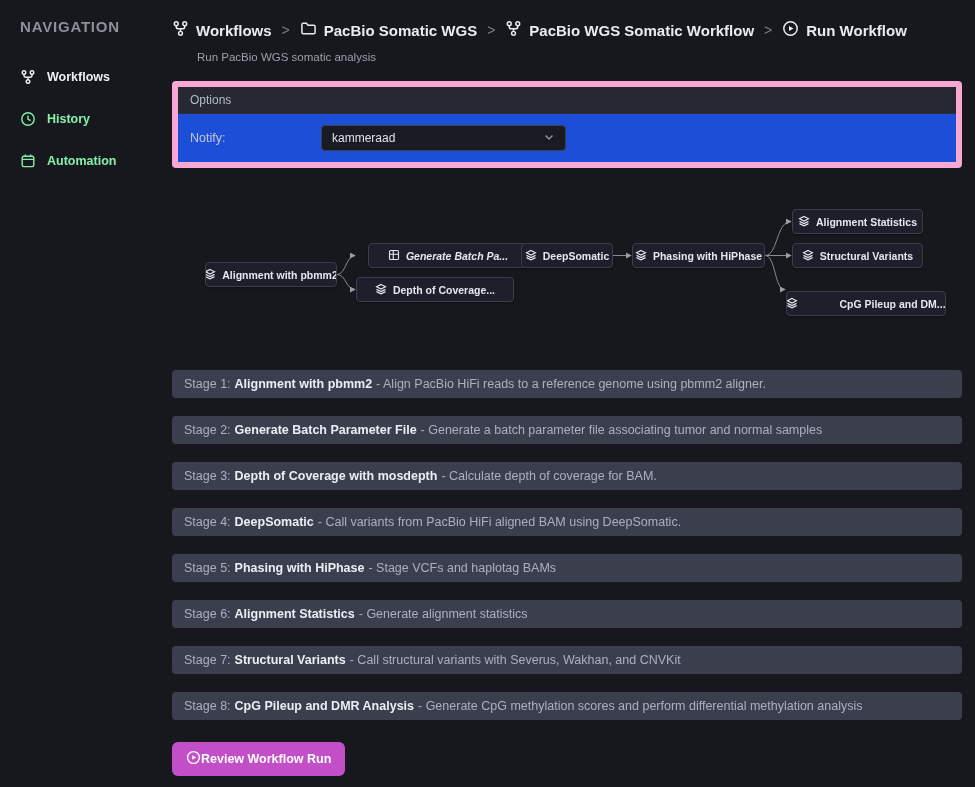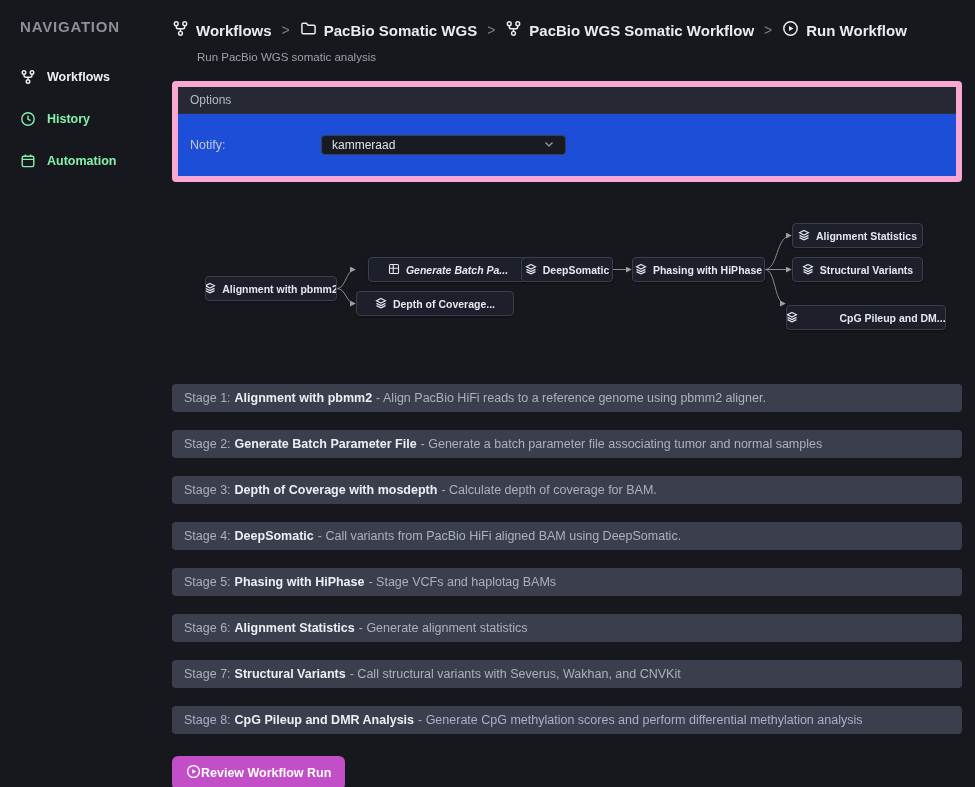--- a/index.html
+++ b/index.html
@@ -41,24 +41,24 @@
 
   
   .options-panel {
     margin-top:18px; border:6px solid #f9a8d4; border-radius:4px;
     overflow:hidden; background:#1d4ed8;
   }
   .panel-header {
     background:#262933; padding:6px 12px; font-size:12px; color:#b6bac4;
     border-bottom:1px solid #2d303b;
   }
-  .panel-body { display:flex; align-items:center; padding:21px 12px; }
+  .panel-body { display:flex; align-items:center; padding:11px 12px; }
   .notify-label { font-size:12.5px; color:#c3c7d1; width:131px; }
   .dropdown {
-    width:245px; height:20px; background:#191b23;
+    width:245px; height:26px; background:#191b23;
     border:1px solid #3c404d; border-radius:4px;
     display:flex; align-items:center; justify-content:space-between;
     padding:0 10px; font-size:12px; color:#dfe2ea; cursor:pointer;
   }
   .dropdown svg { width:12px; height:12px; color:#8b909b; }
 
   
   .dag { position:relative; width:790px; height:140px; margin-top:26px; }
   .dag-edges { position:absolute; left:0; top:0; }
   .node {

